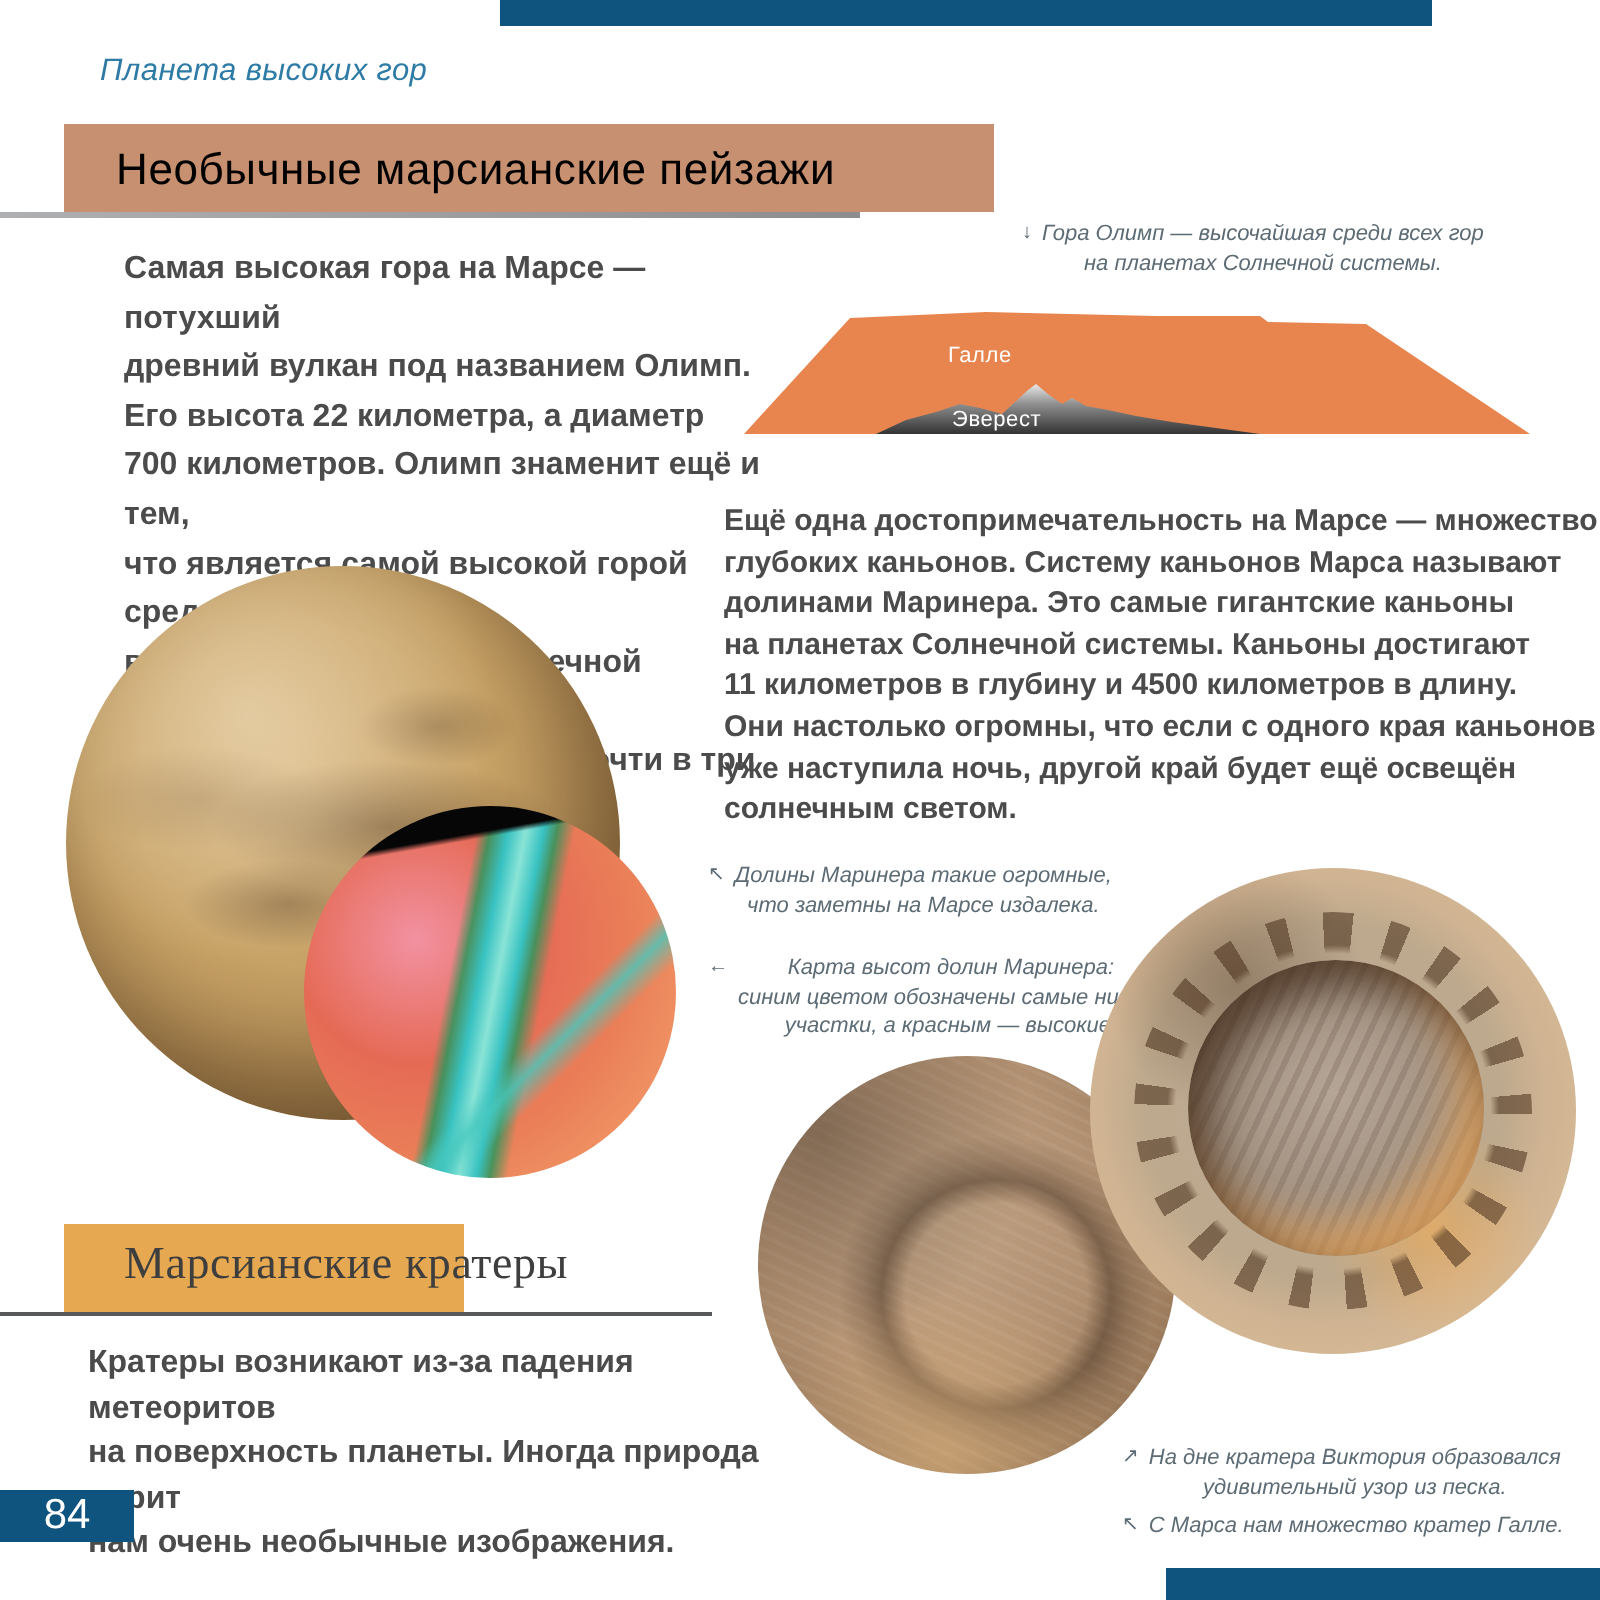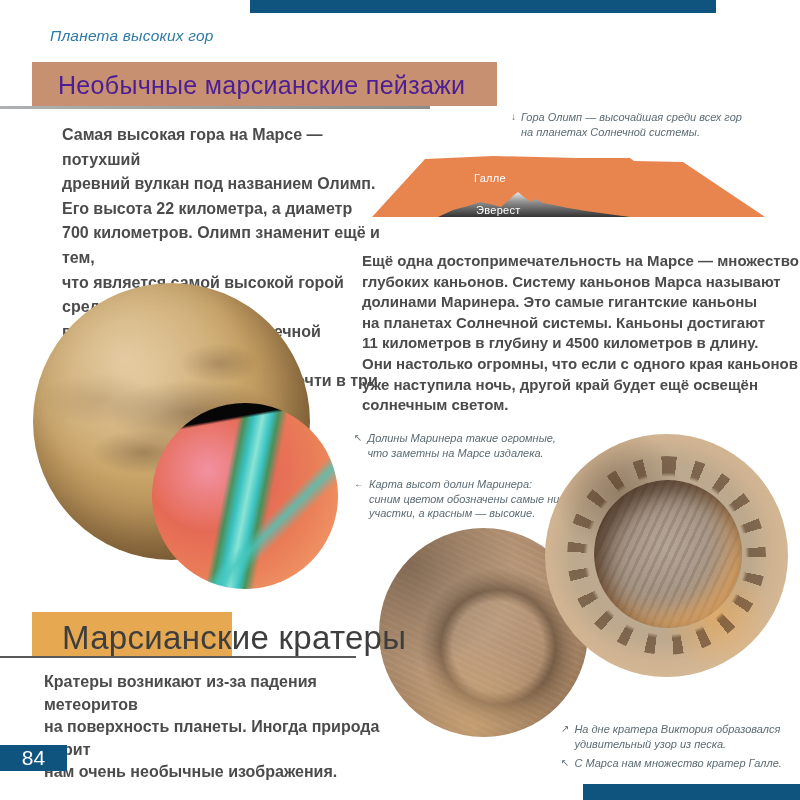--- a/index.html
+++ b/index.html
@@ -9,36 +9,36 @@
   
   .top-bar{position:absolute;left:250px;top:0;width:466px;height:13px;background:#0E547F;}
   .bottom-bar{position:absolute;left:583px;top:784px;width:217px;height:16px;background:#0E547F;}
   .running-head{position:absolute;left:50px;top:27px;font-size:15.5px;font-style:italic;
         color:#2E7BA6;letter-spacing:.2px;}
   .pagenum-box{position:absolute;left:0;top:745px;width:67px;height:26px;background:#0E547F;
         color:#fff;font-size:21px;line-height:26px;text-align:center;}
 
   
   .banner1{position:absolute;left:32px;top:62px;width:465px;height:44px;background:#C79070;}
-  .banner1 .t{position:absolute;left:26px;top:0;line-height:46px;font-size:25px;color:#4c1d95;
+  .banner1 .t{position:absolute;left:26px;top:0;line-height:46px;font-size:22px;color:#000000;
         letter-spacing:.3px;}
   .rule1{position:absolute;left:0;top:106px;width:430px;height:3px;
         background:linear-gradient(to right,#aeb0b2,#8c8d8f);}
 
   
   .para{color:#4B4B4B;white-space:pre-line;font-weight:bold;}
   .para-olympus{position:absolute;left:62px;top:123px;width:330px;font-size:16px;line-height:24.6px;}
   .para-canyons{position:absolute;left:362px;top:251px;width:445px;font-size:15px;line-height:20.6px;}
   .para-craters{position:absolute;left:44px;top:671px;width:340px;font-size:16px;line-height:22.5px;}
 
   
   .caption{position:absolute;display:flex;gap:5px;font-style:italic;color:#5C6B74;
         font-size:11px;line-height:14.5px;}
   .caption .arrow{flex:0 0 auto;font-style:normal;font-size:10px;line-height:14.5px;}
-  .caption .lines{white-space:pre-line;}
+  .caption .lines{white-space:pre-line;text-align:center;}
   .cap-olympus{left:511px;top:110px;}
   .cap-marineris{left:354px;top:431px;}
   .cap-heightmap{left:354px;top:477px;}
   .cap-victoria{left:561px;top:722px;}
   .cap-galle{left:561px;top:756px;}
 
   
   .diagram{position:absolute;left:368px;top:148px;width:400px;height:70px;}
   .diagram svg{position:absolute;left:0;top:0;}
   .diagram .lbl{position:absolute;color:#fff;font-size:11px;letter-spacing:.3px;}
@@ -79,22 +79,22 @@
       -webkit-mask:radial-gradient(circle, transparent 56%, #000 59% 74%, transparent 77%);
       mask:radial-gradient(circle, transparent 56%, #000 59% 74%, transparent 77%);}
   .vic-floor{position:absolute;left:20%;top:19%;width:61%;height:61%;border-radius:50%;
       background:
         repeating-linear-gradient(115deg, rgba(110,92,78,.28) 0 3px, transparent 3px 8px),
         radial-gradient(circle at 50% 45%, #b5a596 0%, #a39282 55%, #8d7a6b 100%);
       box-shadow:inset 10px 12px 22px rgba(60,38,22,.75), inset -12px -14px 22px rgba(250,172,82,.6);}
 
   
   .banner2{position:absolute;left:32px;top:612px;width:200px;height:44px;background:#E6A952;}
-  .title2{position:absolute;left:62px;top:619px;font-size:33px;color:#3E3E3E;z-index:3;
-        letter-spacing:.3px;}
+  .title2{position:absolute;left:62px;top:619px;font-size:23px;color:#3E3E3E;z-index:3;
+        letter-spacing:.3px;font-family:Liberation Serif, serif;}
   .rule2{position:absolute;left:0;top:656px;width:356px;height:2px;background:#58595B;z-index:2;}
 </style>
 </head>
 <body>
 
 <div class="page">
 
   <div class="top-bar"></div>
 
   <div class="running-head">Планета высоких гор</div>

